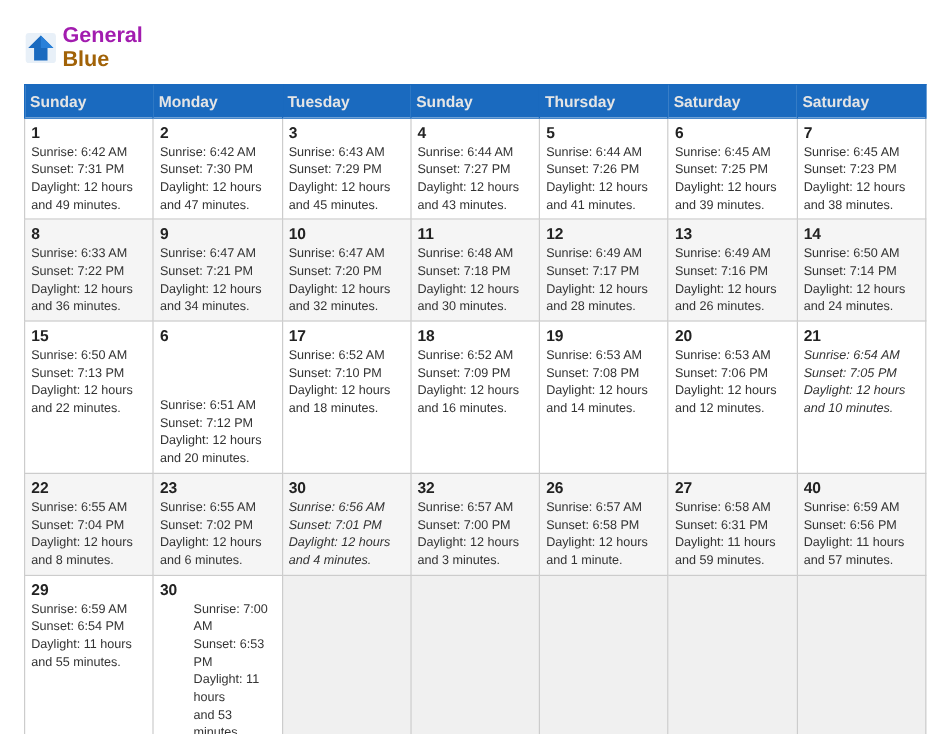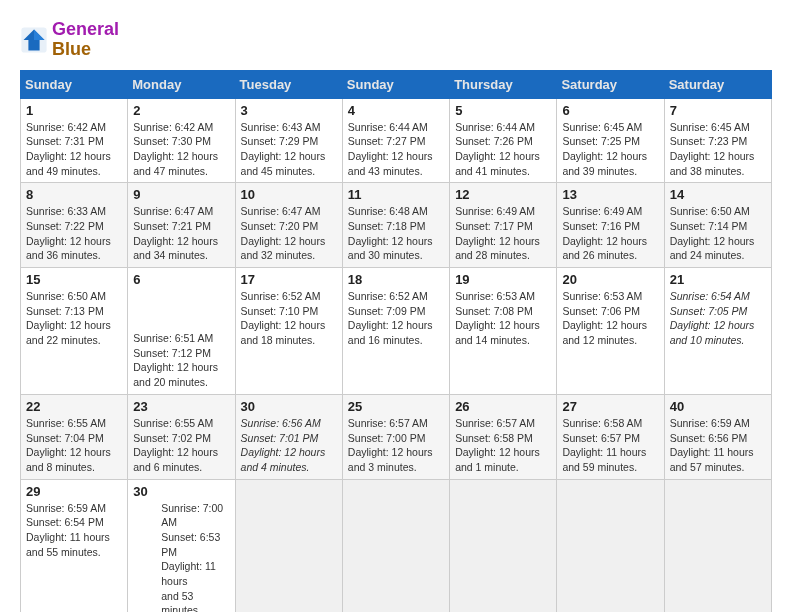--- a/index.html
+++ b/index.html
@@ -290,37 +290,37 @@
 and 6 minutes.</div>
         </td>
         <td>
           <span class="day-num">30</span>
           <div class="day-info" style="white-space: pre-line; font-style: italic;">Sunrise: 6:56 AM
 Sunset: 7:01 PM
 Daylight: 12 hours
 and 4 minutes.</div>
         </td>
         <td>
-          <span class="day-num">25</span>
+          <span class="day-num">32</span>
           <div class="day-info" style="white-space: pre-line;">Sunrise: 6:57 AM
 Sunset: 7:00 PM
 Daylight: 12 hours
 and 3 minutes.</div>
         </td>
         <td>
           <span class="day-num">26</span>
           <div class="day-info" style="white-space: pre-line;">Sunrise: 6:57 AM
 Sunset: 6:58 PM
 Daylight: 12 hours
 and 1 minute.</div>
         </td>
         <td>
           <span class="day-num">27</span>
           <div class="day-info" style="white-space: pre-line;">Sunrise: 6:58 AM
-Sunset: 6:57 PM
+Sunset: 6:31 PM
 Daylight: 11 hours
 and 59 minutes.</div>
         </td>
         <td>
           <span class="day-num">40</span>
           <div class="day-info" style="white-space: pre-line;">Sunrise: 6:59 AM
 Sunset: 6:56 PM
 Daylight: 11 hours
 and 57 minutes.</div>
         </td>

